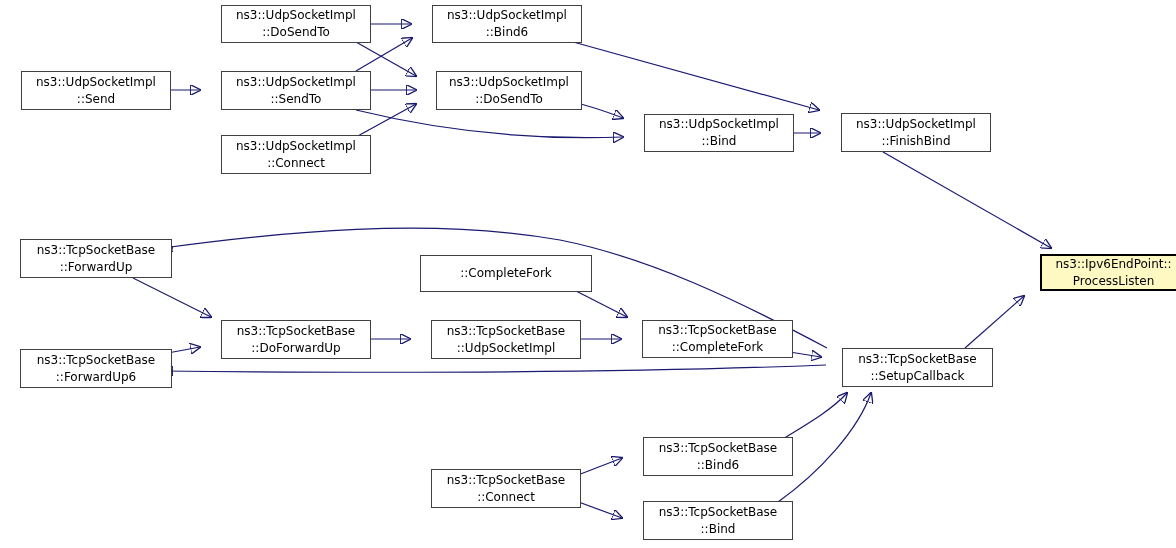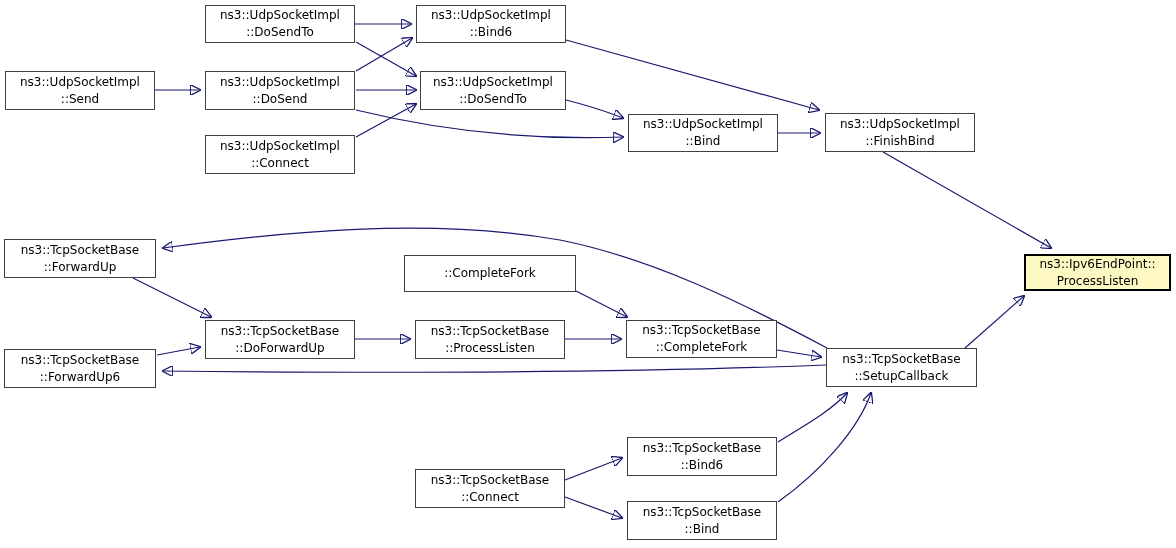--- a/index.html
+++ b/index.html
@@ -19,20 +19,21 @@
     background:#ffffff;
     color:#000000;
     font-size:12px;
     line-height:17px;
     text-align:center;
     display:flex;
     flex-direction:column;
     justify-content:center;
     cursor:pointer;
     white-space:nowrap;
+    margin-left:16px;
   }
   .node.highlight{
     background:#fef9c3;
     border:2px solid #000000;
     cursor:default;
   }
 </style>
 </head>
 <body>
 
@@ -73,21 +74,21 @@
   <div class="node" style="left:5px;top:71px;width:150px;height:39px">
     <span>ns3::UdpSocketImpl</span>
     <span>::Send</span>
   </div>
   <div class="node" style="left:205px;top:5px;width:150px;height:38px">
     <span>ns3::UdpSocketImpl</span>
     <span>::DoSendTo</span>
   </div>
   <div class="node" style="left:205px;top:71px;width:150px;height:39px">
     <span>ns3::UdpSocketImpl</span>
-    <span>::DoSend</span>
+    <span>::SendTo</span>
   </div>
   <div class="node" style="left:205px;top:135px;width:150px;height:39px">
     <span>ns3::UdpSocketImpl</span>
     <span>::Connect</span>
   </div>
   <div class="node" style="left:416px;top:5px;width:150px;height:38px">
     <span>ns3::UdpSocketImpl</span>
     <span>::Bind6</span>
   </div>
   <div class="node" style="left:420px;top:71px;width:146px;height:39px">
@@ -108,21 +109,21 @@
   </div>
   <div class="node" style="left:404px;top:255px;width:172px;height:37px">
     <span>::CompleteFork</span>
   </div>
   <div class="node" style="left:205px;top:320px;width:150px;height:39px">
     <span>ns3::TcpSocketBase</span>
     <span>::DoForwardUp</span>
   </div>
   <div class="node" style="left:415px;top:320px;width:150px;height:39px">
     <span>ns3::TcpSocketBase</span>
-    <span>::ProcessListen</span>
+    <span>::UdpSocketImpl</span>
   </div>
   <div class="node" style="left:4px;top:349px;width:152px;height:39px">
     <span>ns3::TcpSocketBase</span>
     <span>::ForwardUp6</span>
   </div>
   <div class="node" style="left:626px;top:320px;width:151px;height:38px">
     <span>ns3::TcpSocketBase</span>
     <span>::CompleteFork</span>
   </div>
   <div class="node" style="left:826px;top:348px;width:151px;height:39px">

